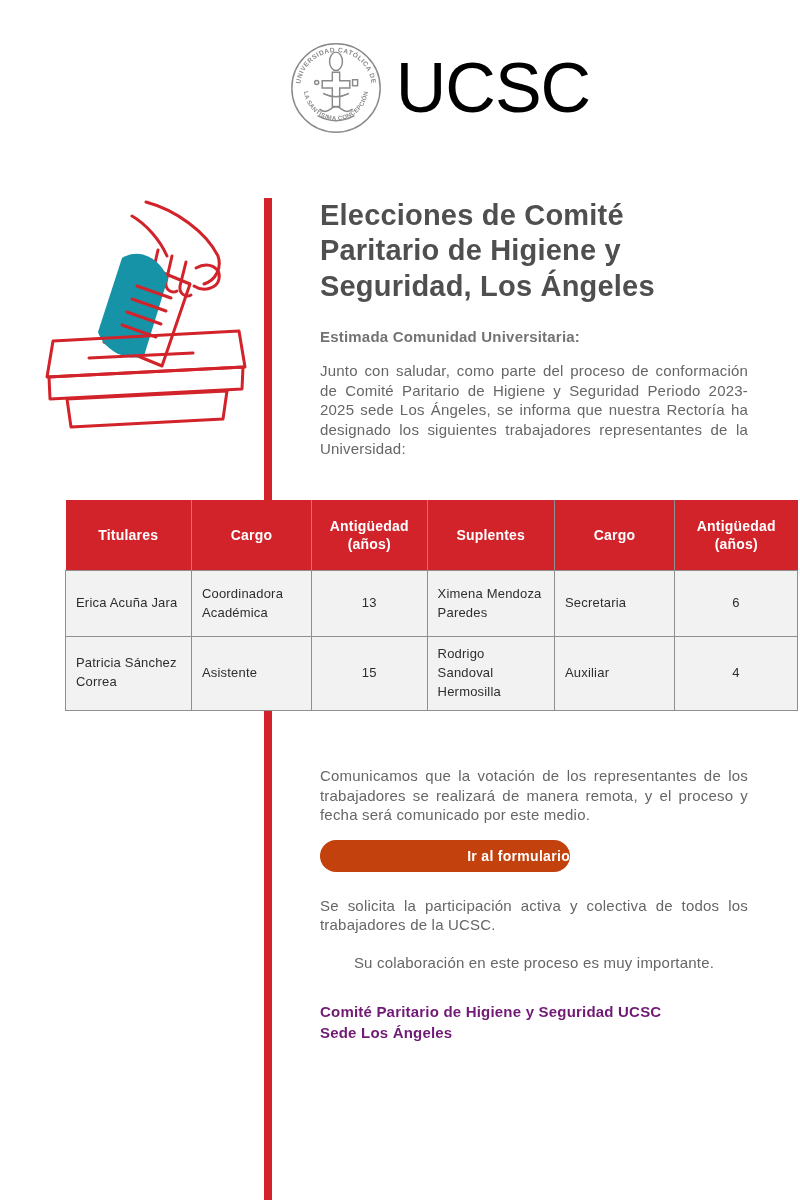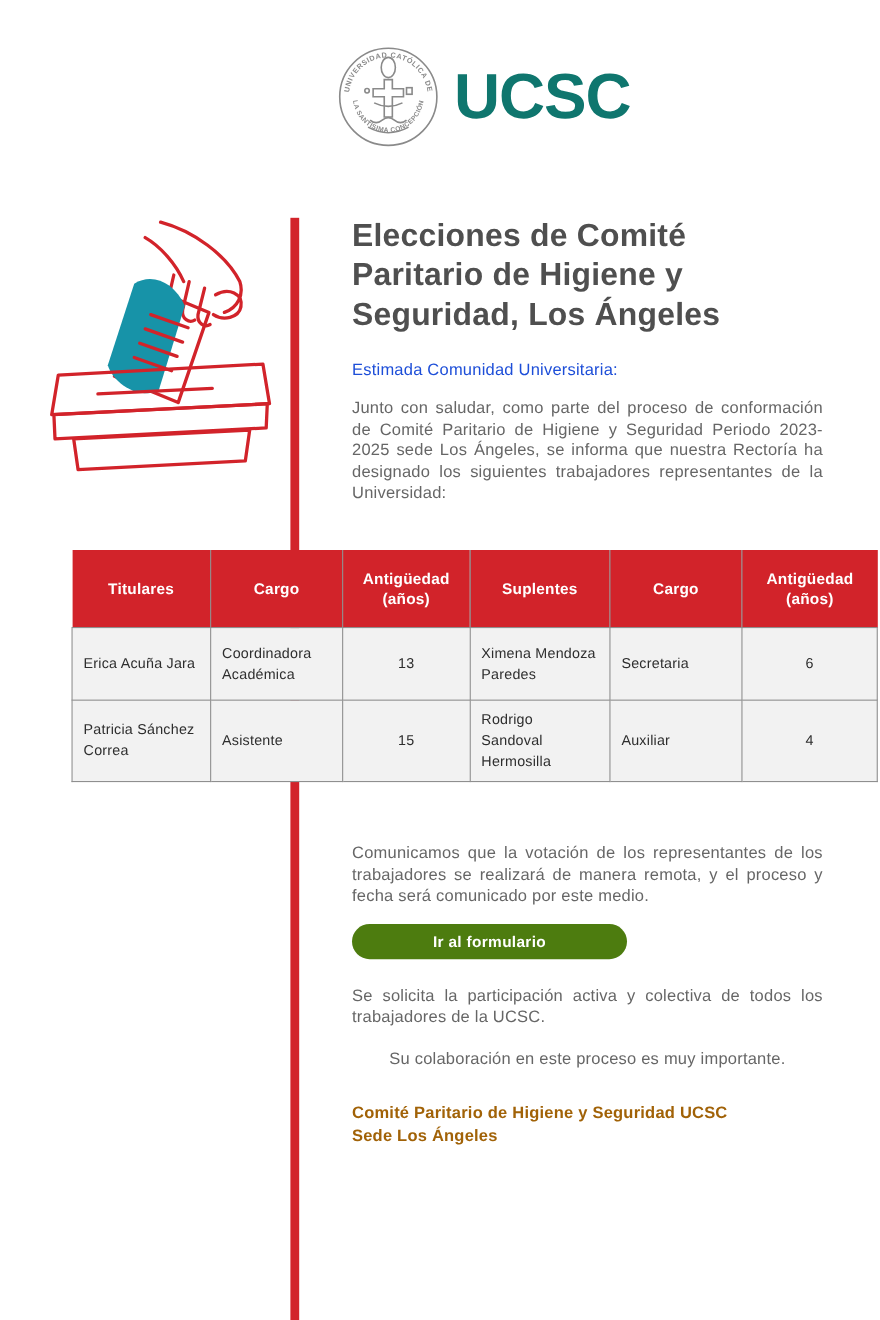--- a/index.html
+++ b/index.html
@@ -13,33 +13,33 @@
   
   .vline { position:absolute; left:264px; top:198px; width:8px; height:1002px; background:#d2232a; z-index:0; }
 
   
   .logo-row {
     position:absolute; top:42px; left:0; width:100%;
     display:flex; justify-content:center; align-items:center; gap:14px;
     padding-left:80px; box-sizing:border-box;
   }
   .wordmark {
-    font-size:58px; font-weight:700; color:#0f766e; letter-spacing:-1px;
+    font-size:70px; font-weight:400; color:#000000; letter-spacing:-1px;
     line-height:1;
   }
 
   
   .illustration { position:absolute; left:40px; top:198px; width:224px; height:244px; z-index:1; }
 
   
   .main-col  { position:absolute; left:320px; top:198px;  width:428px; z-index:1; }
   .main-col2 { position:absolute; left:320px; top:766px; width:428px; z-index:1; }
 
   .title-line { display:block; font-size:29px; font-weight:700; color:#4f4f4f; line-height:1.22; letter-spacing:0.2px; }
-  .greeting { margin-top:24px; font-size:15px; color:#1d4ed8; letter-spacing:0.2px; }
+  .greeting { margin-top:24px; font-size:15px; color:#737373; letter-spacing:0.2px;font-weight:bold; }
   .para { margin-top:16px; font-size:15px; color:#666666; line-height:1.3; letter-spacing:0.2px; text-align:justify; }
   .para + .para { margin-top:19px; }
 
   
   .table-wrap { position:absolute; left:65px; top:500px; width:733px; z-index:2; }
   table.committee { width:100%; border-collapse:collapse; table-layout:fixed; }
   table.committee th {
     background:#d2232a; color:#ffffff; font-size:14px; font-weight:700;
     height:62px; text-align:center; vertical-align:middle;
     border:1px solid #8f8f8f; border-top:none; padding:4px 6px; line-height:1.3;
@@ -50,28 +50,28 @@
   table.committee td {
     background:#f2f2f2; color:#2e2e2e; font-size:13px;
     border:1px solid #8f8f8f; padding:8px 10px; line-height:1.45;
     height:66px; vertical-align:middle; box-sizing:border-box; letter-spacing:0.2px;
   }
   table.committee td.center { text-align:center; padding:8px 4px; }
 
   
   .btn {
     margin-top:15px; width:250px; height:32px; display:block;
-    background:#4d7c0f; border:none; border-radius:16px;
+    background:#c2410c; border:none; border-radius:16px;
     color:#ffffff; font-weight:700; font-size:14px; font-family:inherit;
-    letter-spacing:0.3px; cursor:pointer; text-align:center; line-height:32px; padding:0;
+    letter-spacing:0.3px; cursor:pointer; text-align:right; line-height:32px; padding:0;
   }
 
   .para-after-btn { margin-top:24px; }
   .highlight { margin-top:19px; text-align:center; font-size:15px; color:#666666; letter-spacing:0.2px; }
-  .sig { margin-top:30px; font-size:15px; font-weight:700; color:#a16207; line-height:1.4; letter-spacing:0.2px; }
+  .sig { margin-top:30px; font-size:15px; font-weight:700; color:#701a75; line-height:1.4; letter-spacing:0.2px; }
   .date { margin-top:16px; font-size:15px; color:#666666; letter-spacing:0.2px; }
 
   .seal-svg text { fill:#8a8a8a; }
 </style>
 </head>
 <body>
 
 <div class="vline"></div>
 
 <div class="logo-row">

